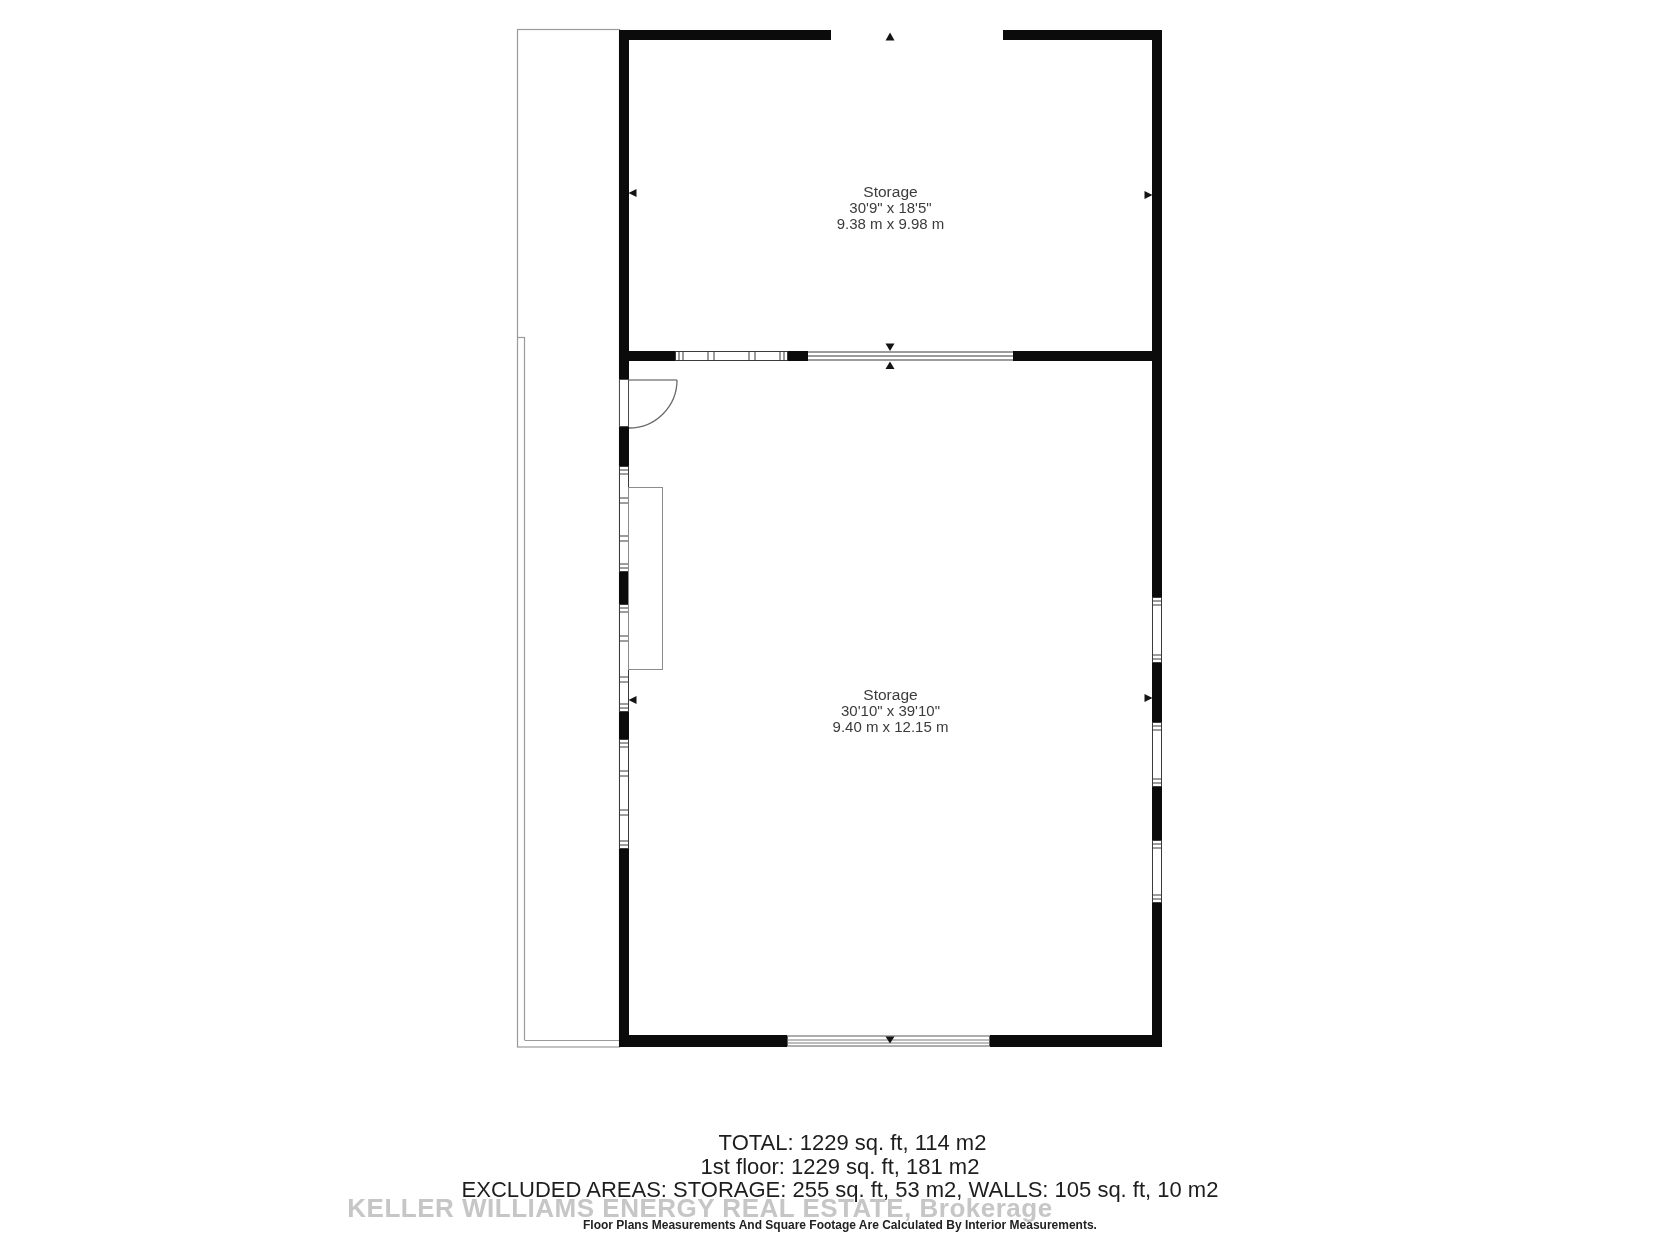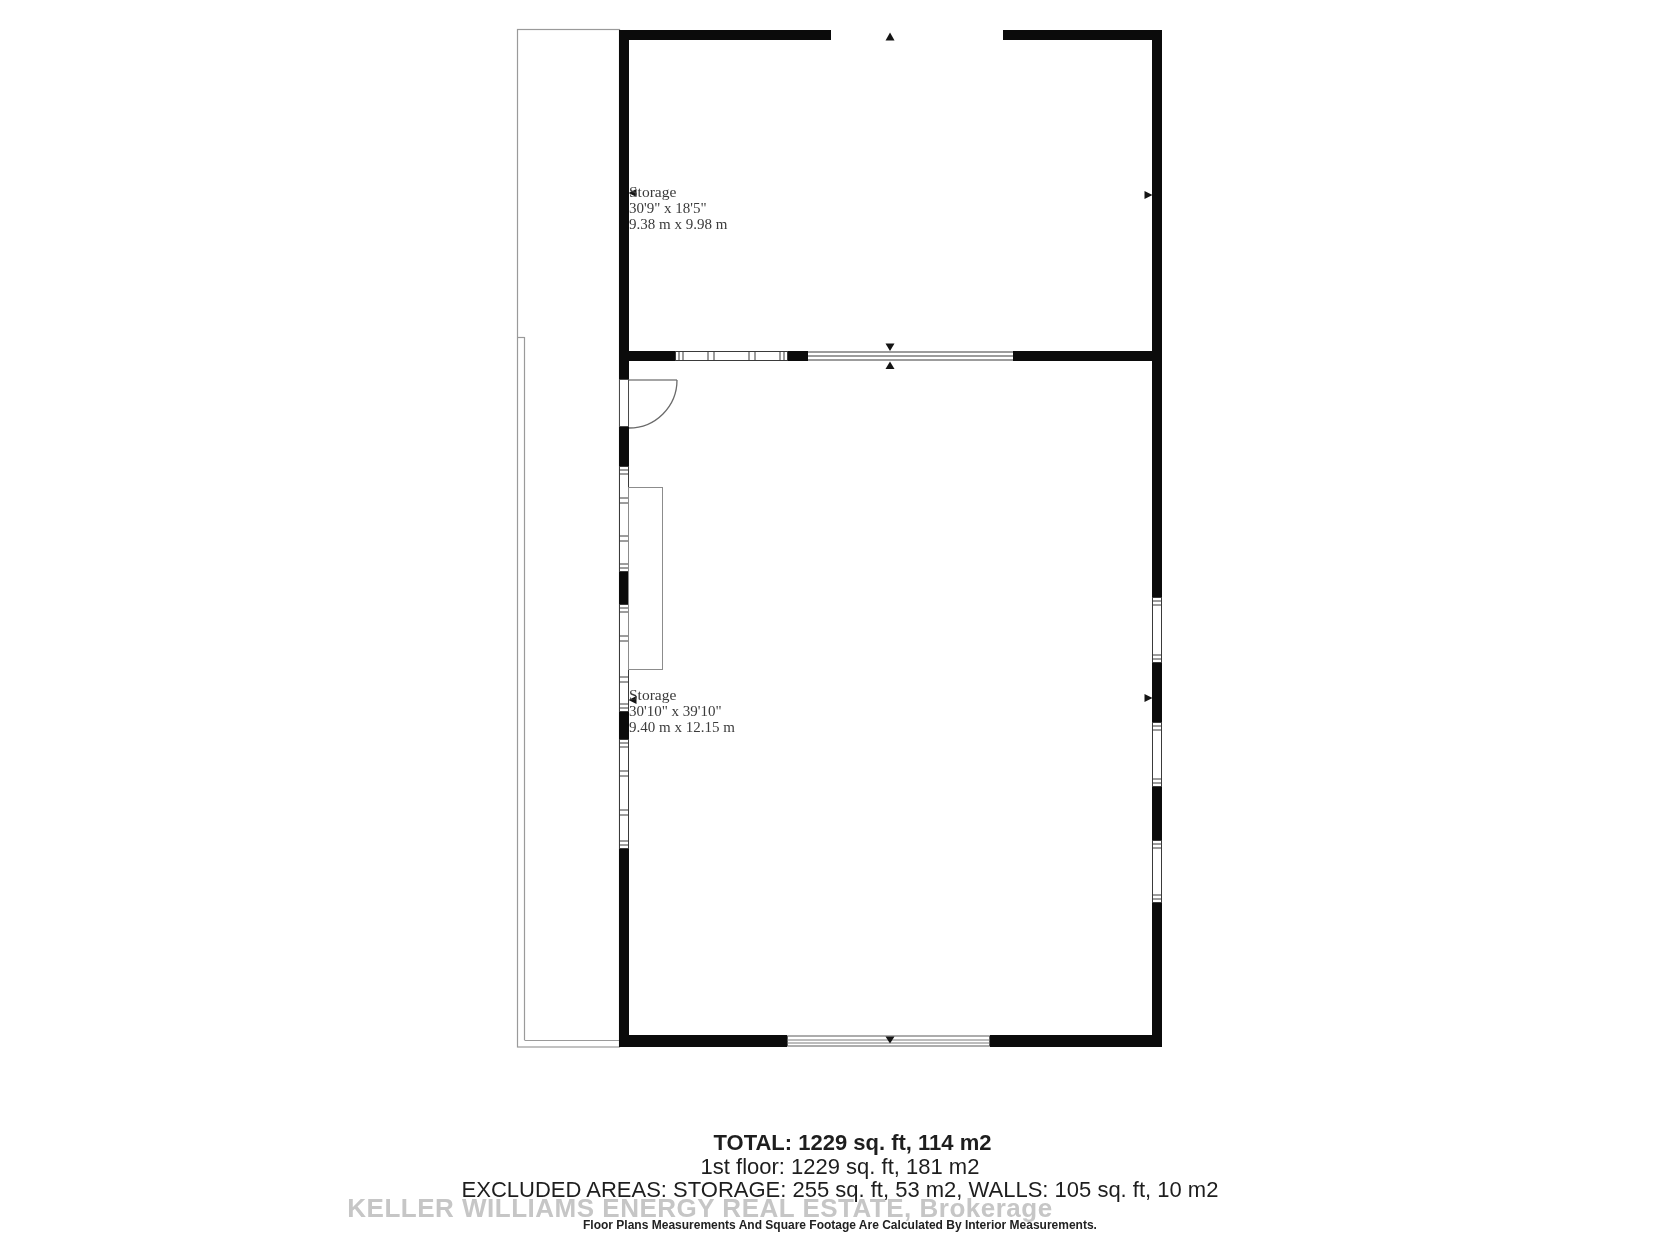--- a/index.html
+++ b/index.html
@@ -1,26 +1,26 @@
 <!DOCTYPE html>
 <html><head>
 <meta charset="utf-8">
 <style>
   html,body{margin:0;padding:0;background:#ffffff;}
   #page{position:relative;width:1680px;height:1260px;background:#fff;overflow:hidden;
         font-family:"Liberation Sans",sans-serif;}
   #plan-svg{position:absolute;left:0;top:0;width:1680px;height:1260px;}
-  .room-label{position:absolute;left:629px;width:523px;color:#3b3b3b;font-family:Liberation Serif, serif;}
+  .room-label{position:absolute;left:629px;width:523px;text-align:center;color:#3b3b3b;}
   .room-label .room-name{font-size:15.5px;line-height:17px;display:block;}
   .room-label .room-dim{font-size:15px;line-height:16px;display:block;}
   #storage-label{top:183px;}
   #garage-label{top:686px;}
   #summary{position:absolute;left:0;top:1131px;width:1680px;text-align:center;
            font-size:22px;line-height:23.5px;color:#1e1e1e;z-index:2;}
-  #summary .total-line{font-weight:bold;padding-left:25px;}
+  #summary .total-line{font-weight:normal;padding-left:25px;}
   #watermark{position:absolute;left:0;top:1195px;width:1400px;text-align:center;
              font-size:26px;line-height:26px;font-weight:600;letter-spacing:.5px;
              color:#c6c6c6;z-index:1;
              text-shadow:0 1px 1px #ffffff,0 -1px 1px #ffffff,1px 0 1px #ffffff;}
   #disclaimer{position:absolute;left:0;top:1218px;width:1680px;text-align:center;
               font-size:12px;font-weight:bold;color:#222;z-index:2;}
   .wall{fill:#0b0b0b;}
   .win{fill:#ffffff;stroke:#3a3a3a;stroke-width:1;}
   .tick{stroke:#3a3a3a;stroke-width:1;}
   .thin{stroke:#9a9a9a;stroke-width:1.2;fill:none;}

